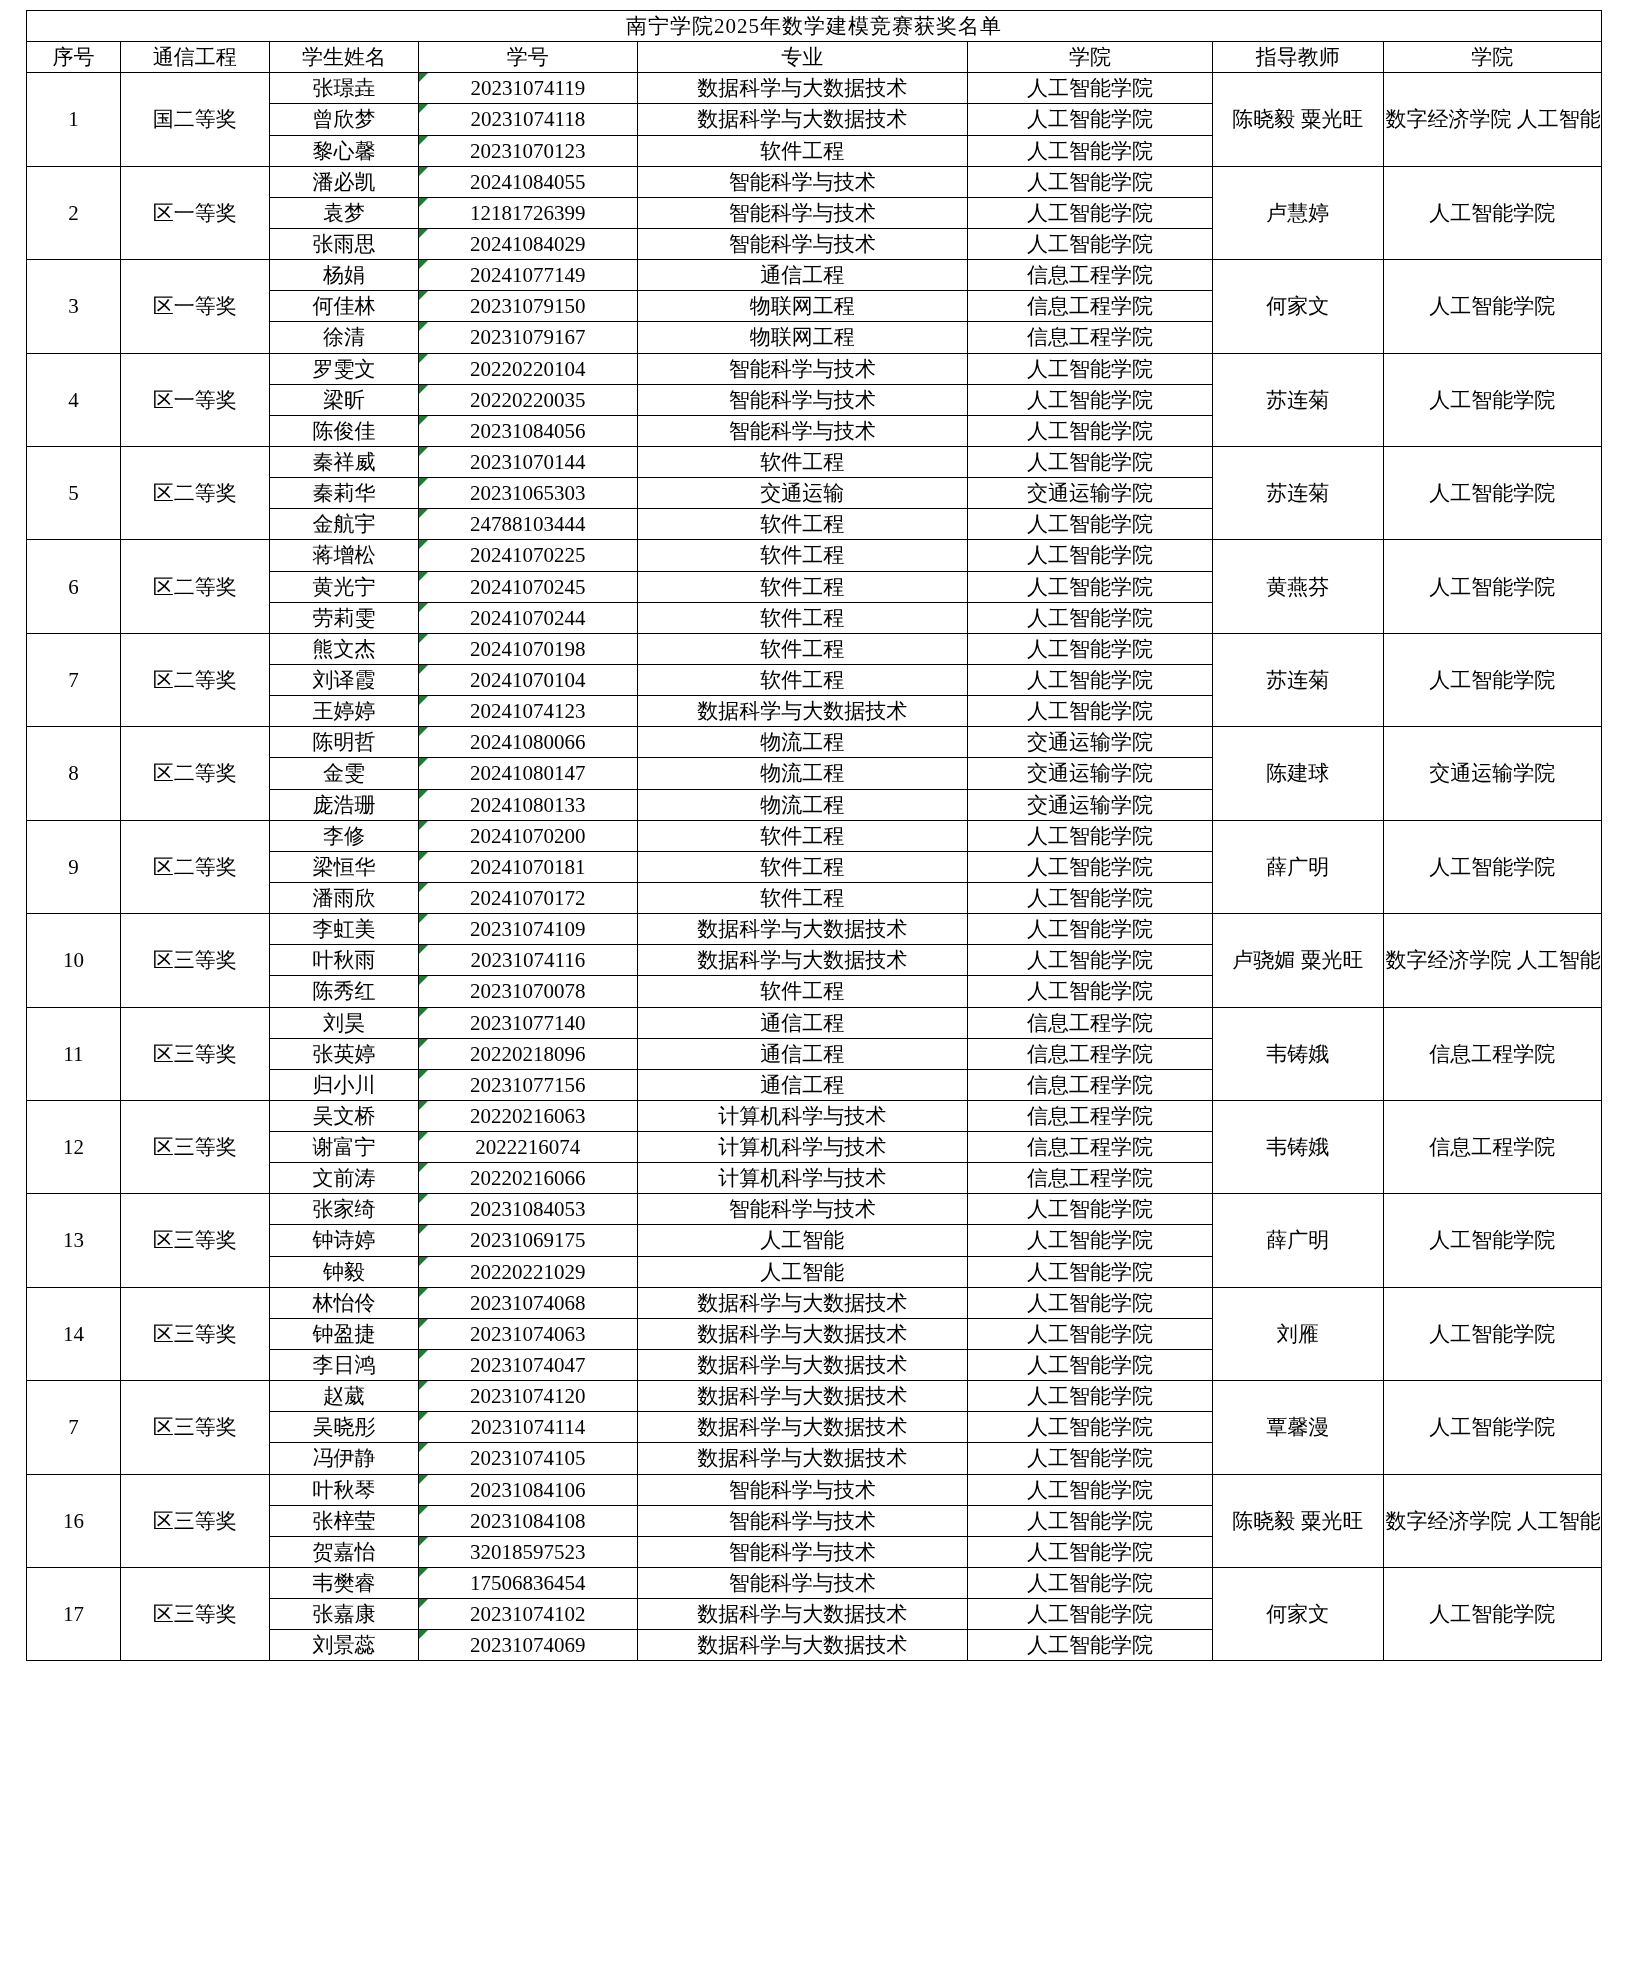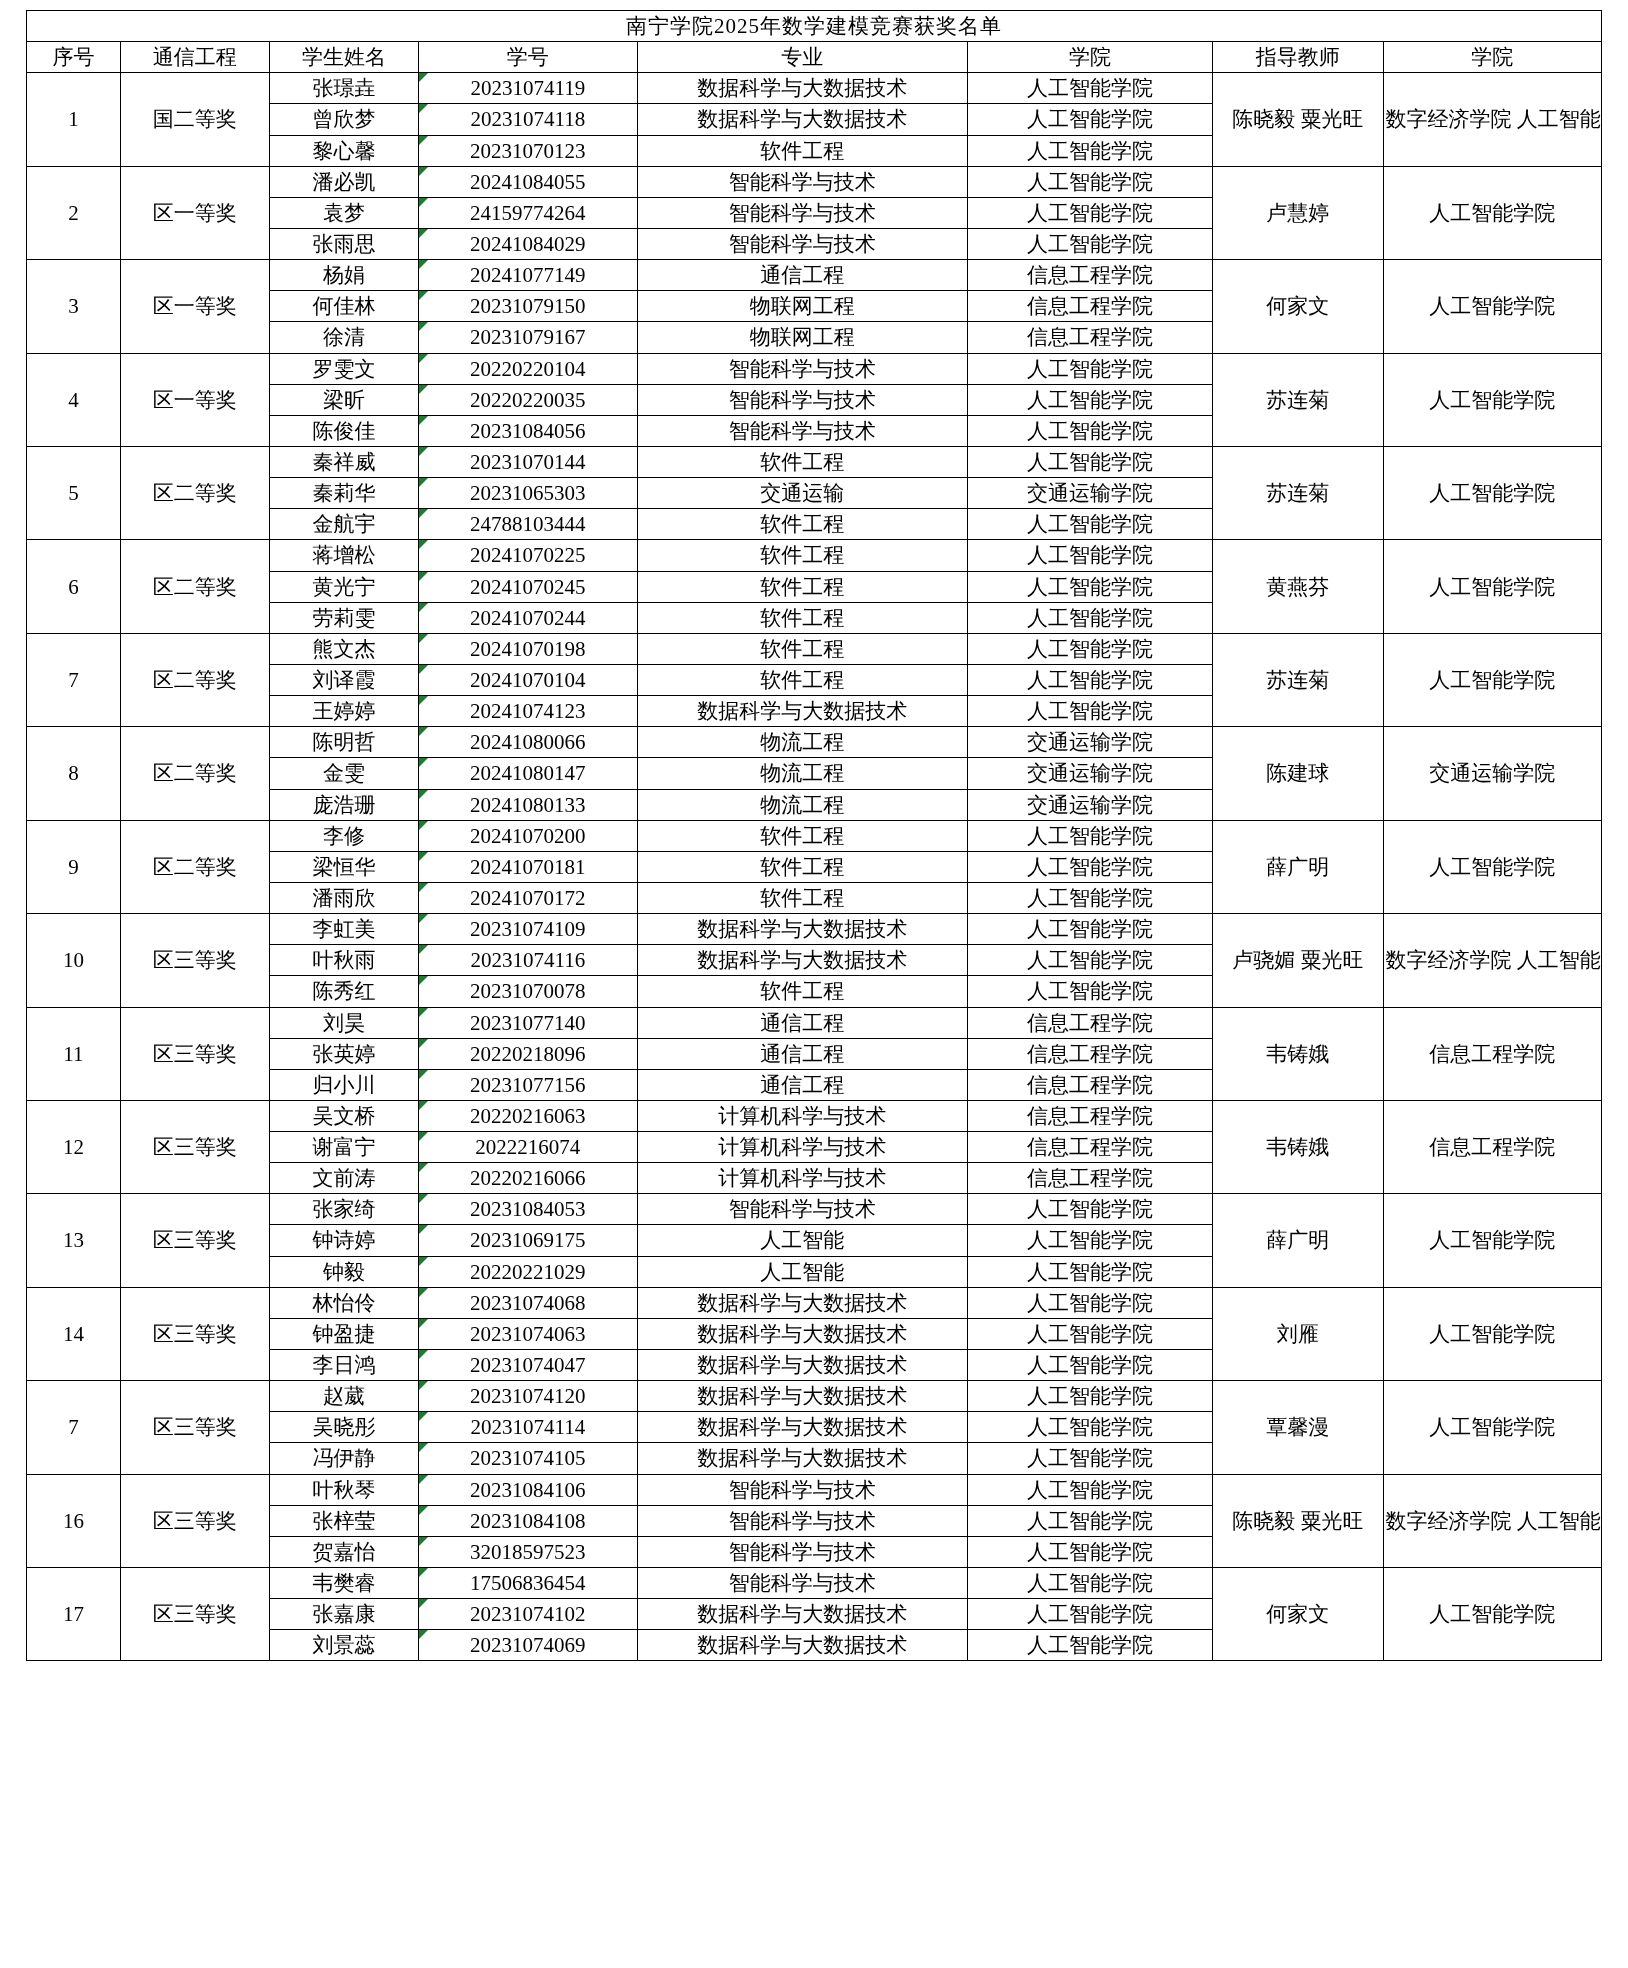--- a/index.html
+++ b/index.html
@@ -134,21 +134,21 @@
           <td rowspan="3">区一等奖</td>
           <td>潘必凯</td>
           <td class="sid mark">20241084055</td>
           <td>智能科学与技术</td>
           <td>人工智能学院</td>
           <td rowspan="3" class="multiline">卢慧婷</td>
           <td rowspan="3" class="multiline">人工智能学院</td>
         </tr>
         <tr>
           <td>袁梦</td>
-          <td class="sid mark">24159774264</td>
+          <td class="sid mark">12181726399</td>
           <td>智能科学与技术</td>
           <td>人工智能学院</td>
         </tr>
         <tr>
           <td>张雨思</td>
           <td class="sid mark">20241084029</td>
           <td>智能科学与技术</td>
           <td>人工智能学院</td>
         </tr>
         <tr>

